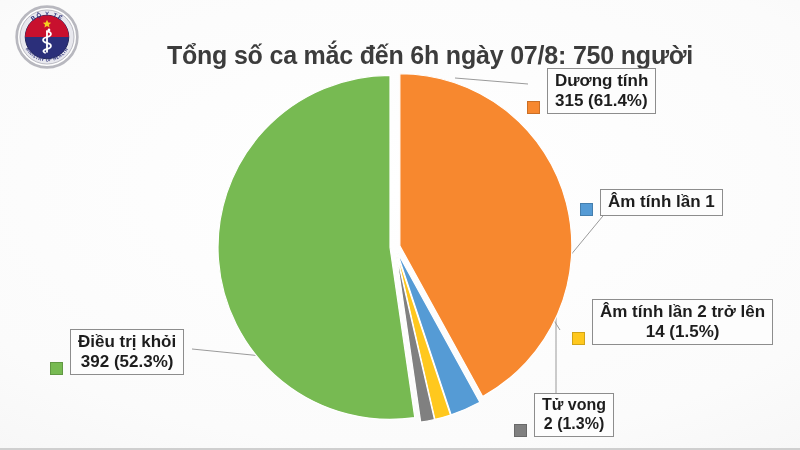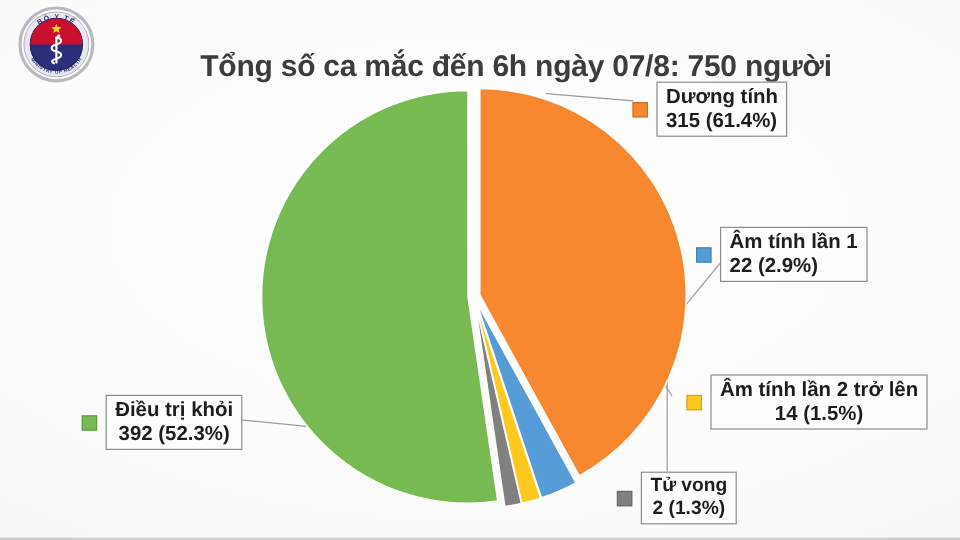--- a/index.html
+++ b/index.html
@@ -48,21 +48,21 @@
     left: 0; top: 0;
     width: 800px; height: 450px;
     pointer-events: none;
   }
   #pie-svg { display: block; }
 
   
   .legend {
     position: absolute;
     display: flex;
-    align-items: center;
+    align-items: flex-end;
     gap: 7px;
   }
   .swatch {
     width: 13px;
     height: 13px;
     flex: 0 0 13px;
     border: 1px solid rgba(0,0,0,0.18);
     box-sizing: border-box;
   }
   .lbox {
@@ -76,23 +76,23 @@
     white-space: nowrap;
   }
   .lbox .l1 { display: block; }
   .lbox .l2 { display: block; }
 
   .ctr .l1, .ctr .l2 { text-align: center; }
 
   
   #lg-duongtinh  { left: 527px; top: 68px; }
   #lg-amtinh1    { left: 580px; top: 189px; }
-  #lg-amtinh2    { left: 572px; top: 299px; margin-top: 13px; }
+  #lg-amtinh2    { left: 572px; top: 299px; }
   #lg-tuvong     { left: 514px; top: 393px; }
-  #lg-dieutri    { left: 68px;  top: 329px; }
+  #lg-dieutri    { left: 50px;  top: 329px; }
 
   #lg-tuvong .lbox { font-size: 16px; }
 </style>
 </head>
 <body>
 
 <div id="stage">
 
   <div id="logo">
     <svg viewBox="0 0 100 100" width="66" height="66" aria-hidden="true">
@@ -150,21 +150,20 @@
     <span class="lbox">
       <span class="l1">Dương tính</span>
       <span class="l2">315 (61.4%)</span>
     </span>
   </div>
 
   <div class="legend" id="lg-amtinh1">
     <span class="swatch" style="background: rgb(85, 155, 213);"></span>
     <span class="lbox">
       <span class="l1">Âm tính lần 1</span>
-      <span class="l2">22 (2.9%)</span>
     </span>
   </div>
 
   <div class="legend ctr" id="lg-amtinh2">
     <span class="swatch" style="background: rgb(255, 200, 30);"></span>
     <span class="lbox">
       <span class="l1">Âm tính lần 2 trở lên</span>
       <span class="l2">14 (1.5%)</span>
     </span>
   </div>

